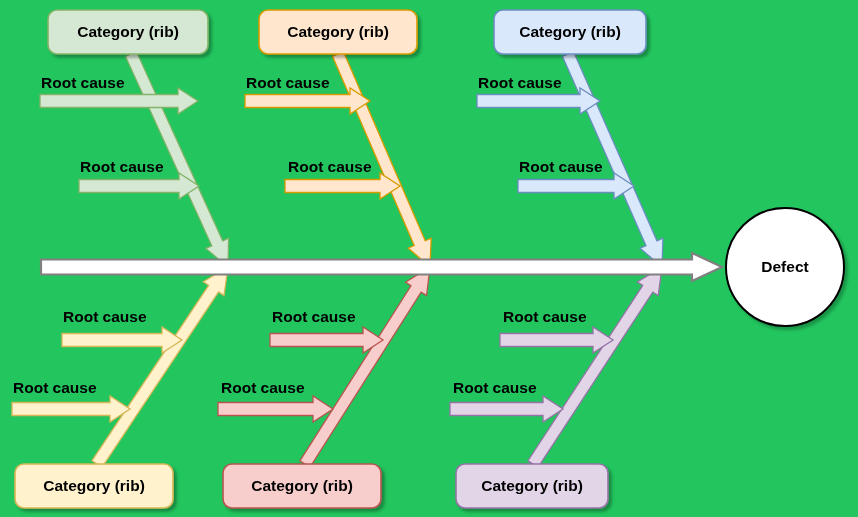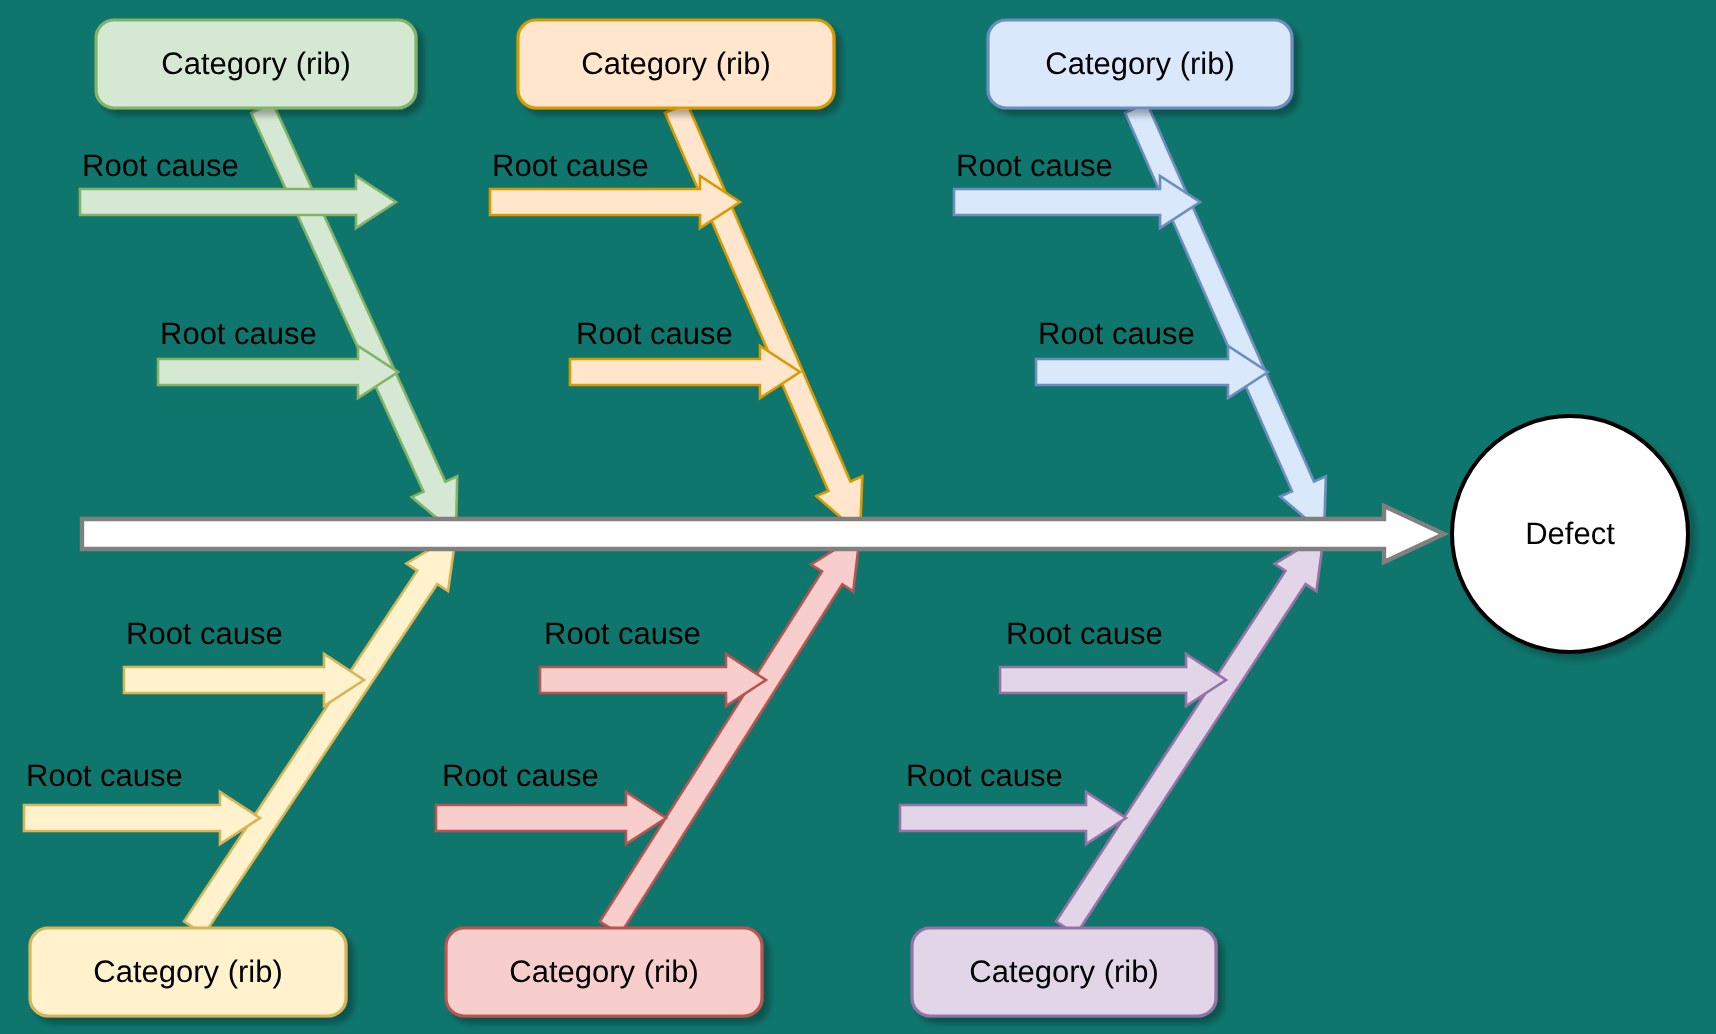--- a/index.html
+++ b/index.html
@@ -10,21 +10,22 @@
   body {
     width: 858px;
     height: 517px;
     overflow: hidden;
     font-family: "Liberation Sans", sans-serif;
   }
   #diagram-root {
     position: relative;
     width: 858px;
     height: 517px;
-    background: #0f766e;
+    background: #22c55e;
+    font-weight: bold;
   }
   svg#fishbone {
     display: block;
     width: 858px;
     height: 517px;
   }
   .cat-label {
     font-family: "Liberation Sans", sans-serif;
     font-size: 15.5px;
     fill: #000000;

